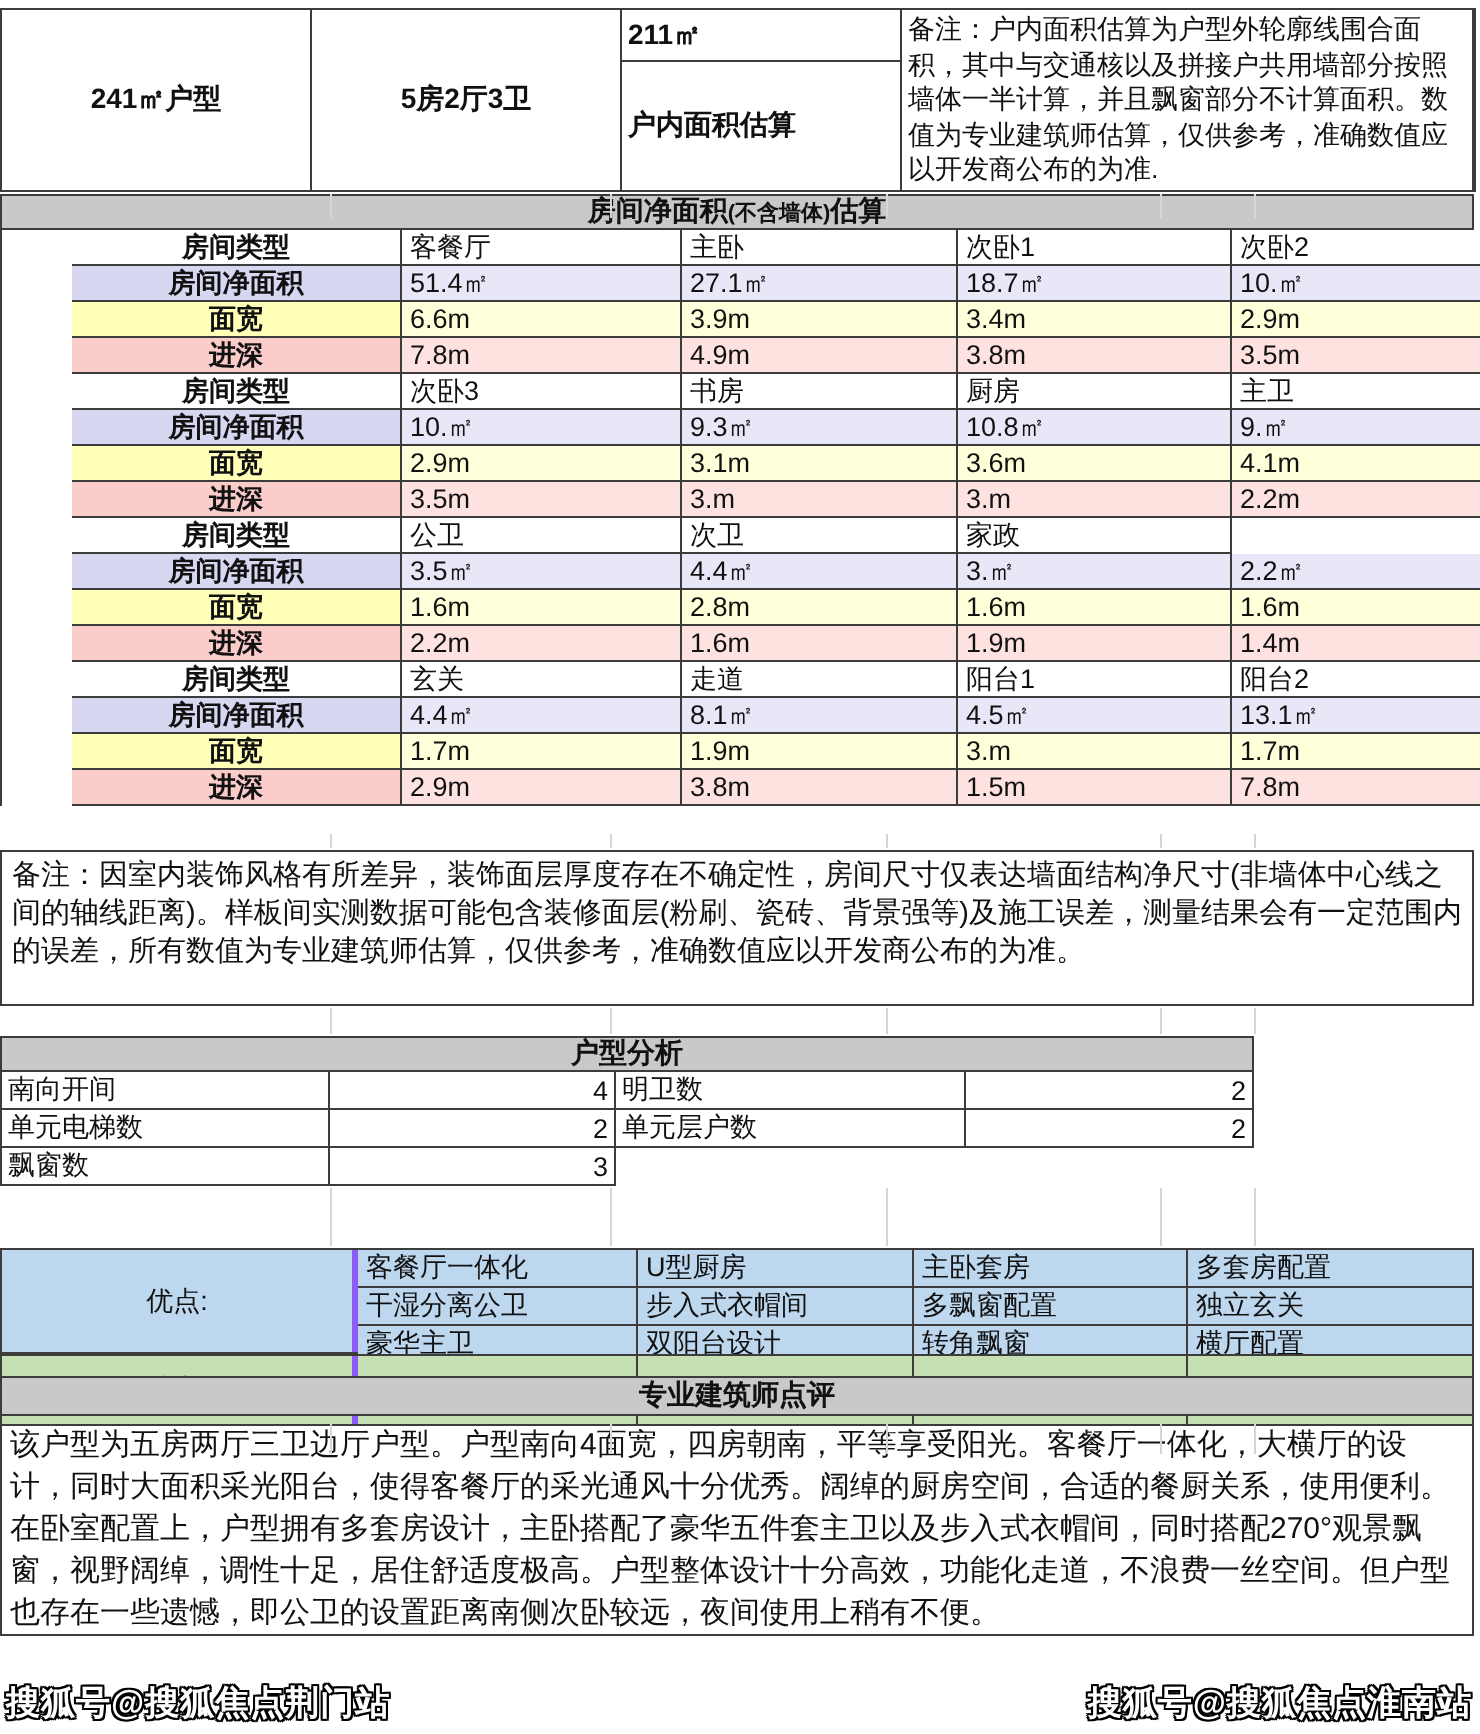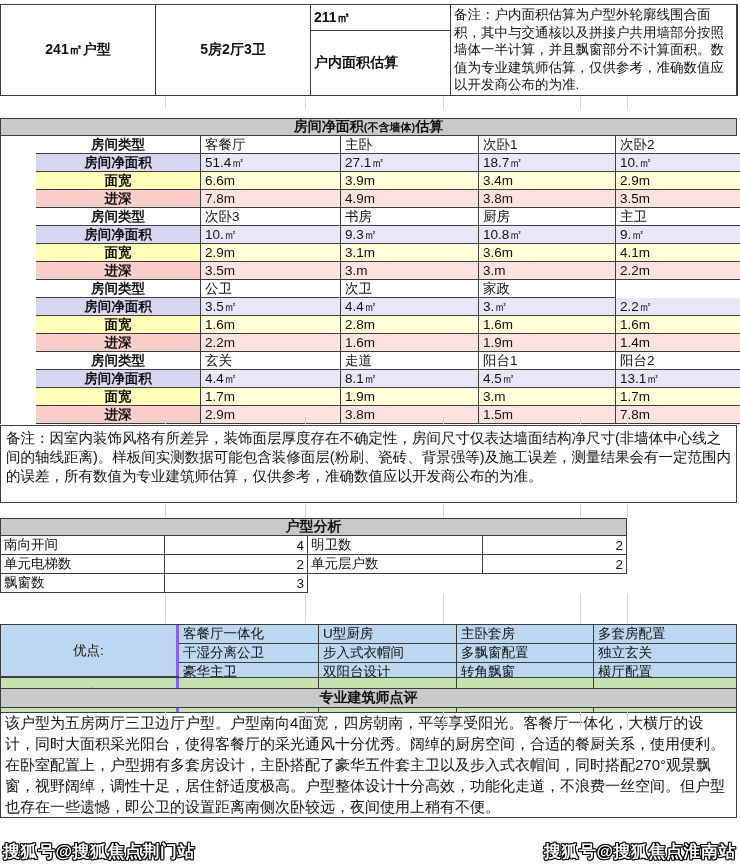--- a/index.html
+++ b/index.html
@@ -16,21 +16,21 @@
   #top-table .tt-cell { border-right:1px solid #3c3c3c; height:100%; }
   .tt-big { font-size:14px; font-weight:bold; justify-content:center; }
   #tt-c1 { width:155px; } #tt-c2 { width:155px; } #tt-c3 { width:140px; display:flex; flex-direction:column; }
   #tt-c4 { flex:1; border-right:none; font-size:13.5px; line-height:17.6px;
     white-space:normal; padding:1px 3px; display:block; font-weight:normal; }
   #tt-area-val { height:26px; border-bottom:1px solid #3c3c3c; display:flex; align-items:center;
     padding-left:3px; font-size:14px; font-weight:bold; }
   #tt-area-lab { flex:1; display:flex; align-items:center; padding-left:3px; font-size:14px; font-weight:bold; }
 
   
-  #room-table { position:absolute; left:0; top:118px; width:737px; }
+  #room-table { position:absolute; left:0; top:97px; width:737px; }
   .sec-header { background:#c9c9c9; border:1px solid #3c3c3c; height:18px;
     display:flex; align-items:center; justify-content:center; font-weight:bold; font-size:14px; }
   .sec-header .small { font-size:11px; font-weight:bold; }
   #room-rows { border-left:1px solid #3c3c3c; }
   .trow { display:flex; width:737px; height:18px;margin-left:35px; }
   .trow .cell { height:18px; border-right:1px solid #3c3c3c; border-bottom:1px solid #3c3c3c;
     font-size:13.5px; padding-left:4px; }
   .trow .lbl { width:165px; justify-content:center; padding-left:0; font-weight:bold; }
   .trow .c0 { width:140px; } .trow .c1 { width:138px; } .trow .c2 { width:137px; } .trow .c3 { flex:1; }
   .row-type .lbl, .row-type .val { background:#ffffff; }

